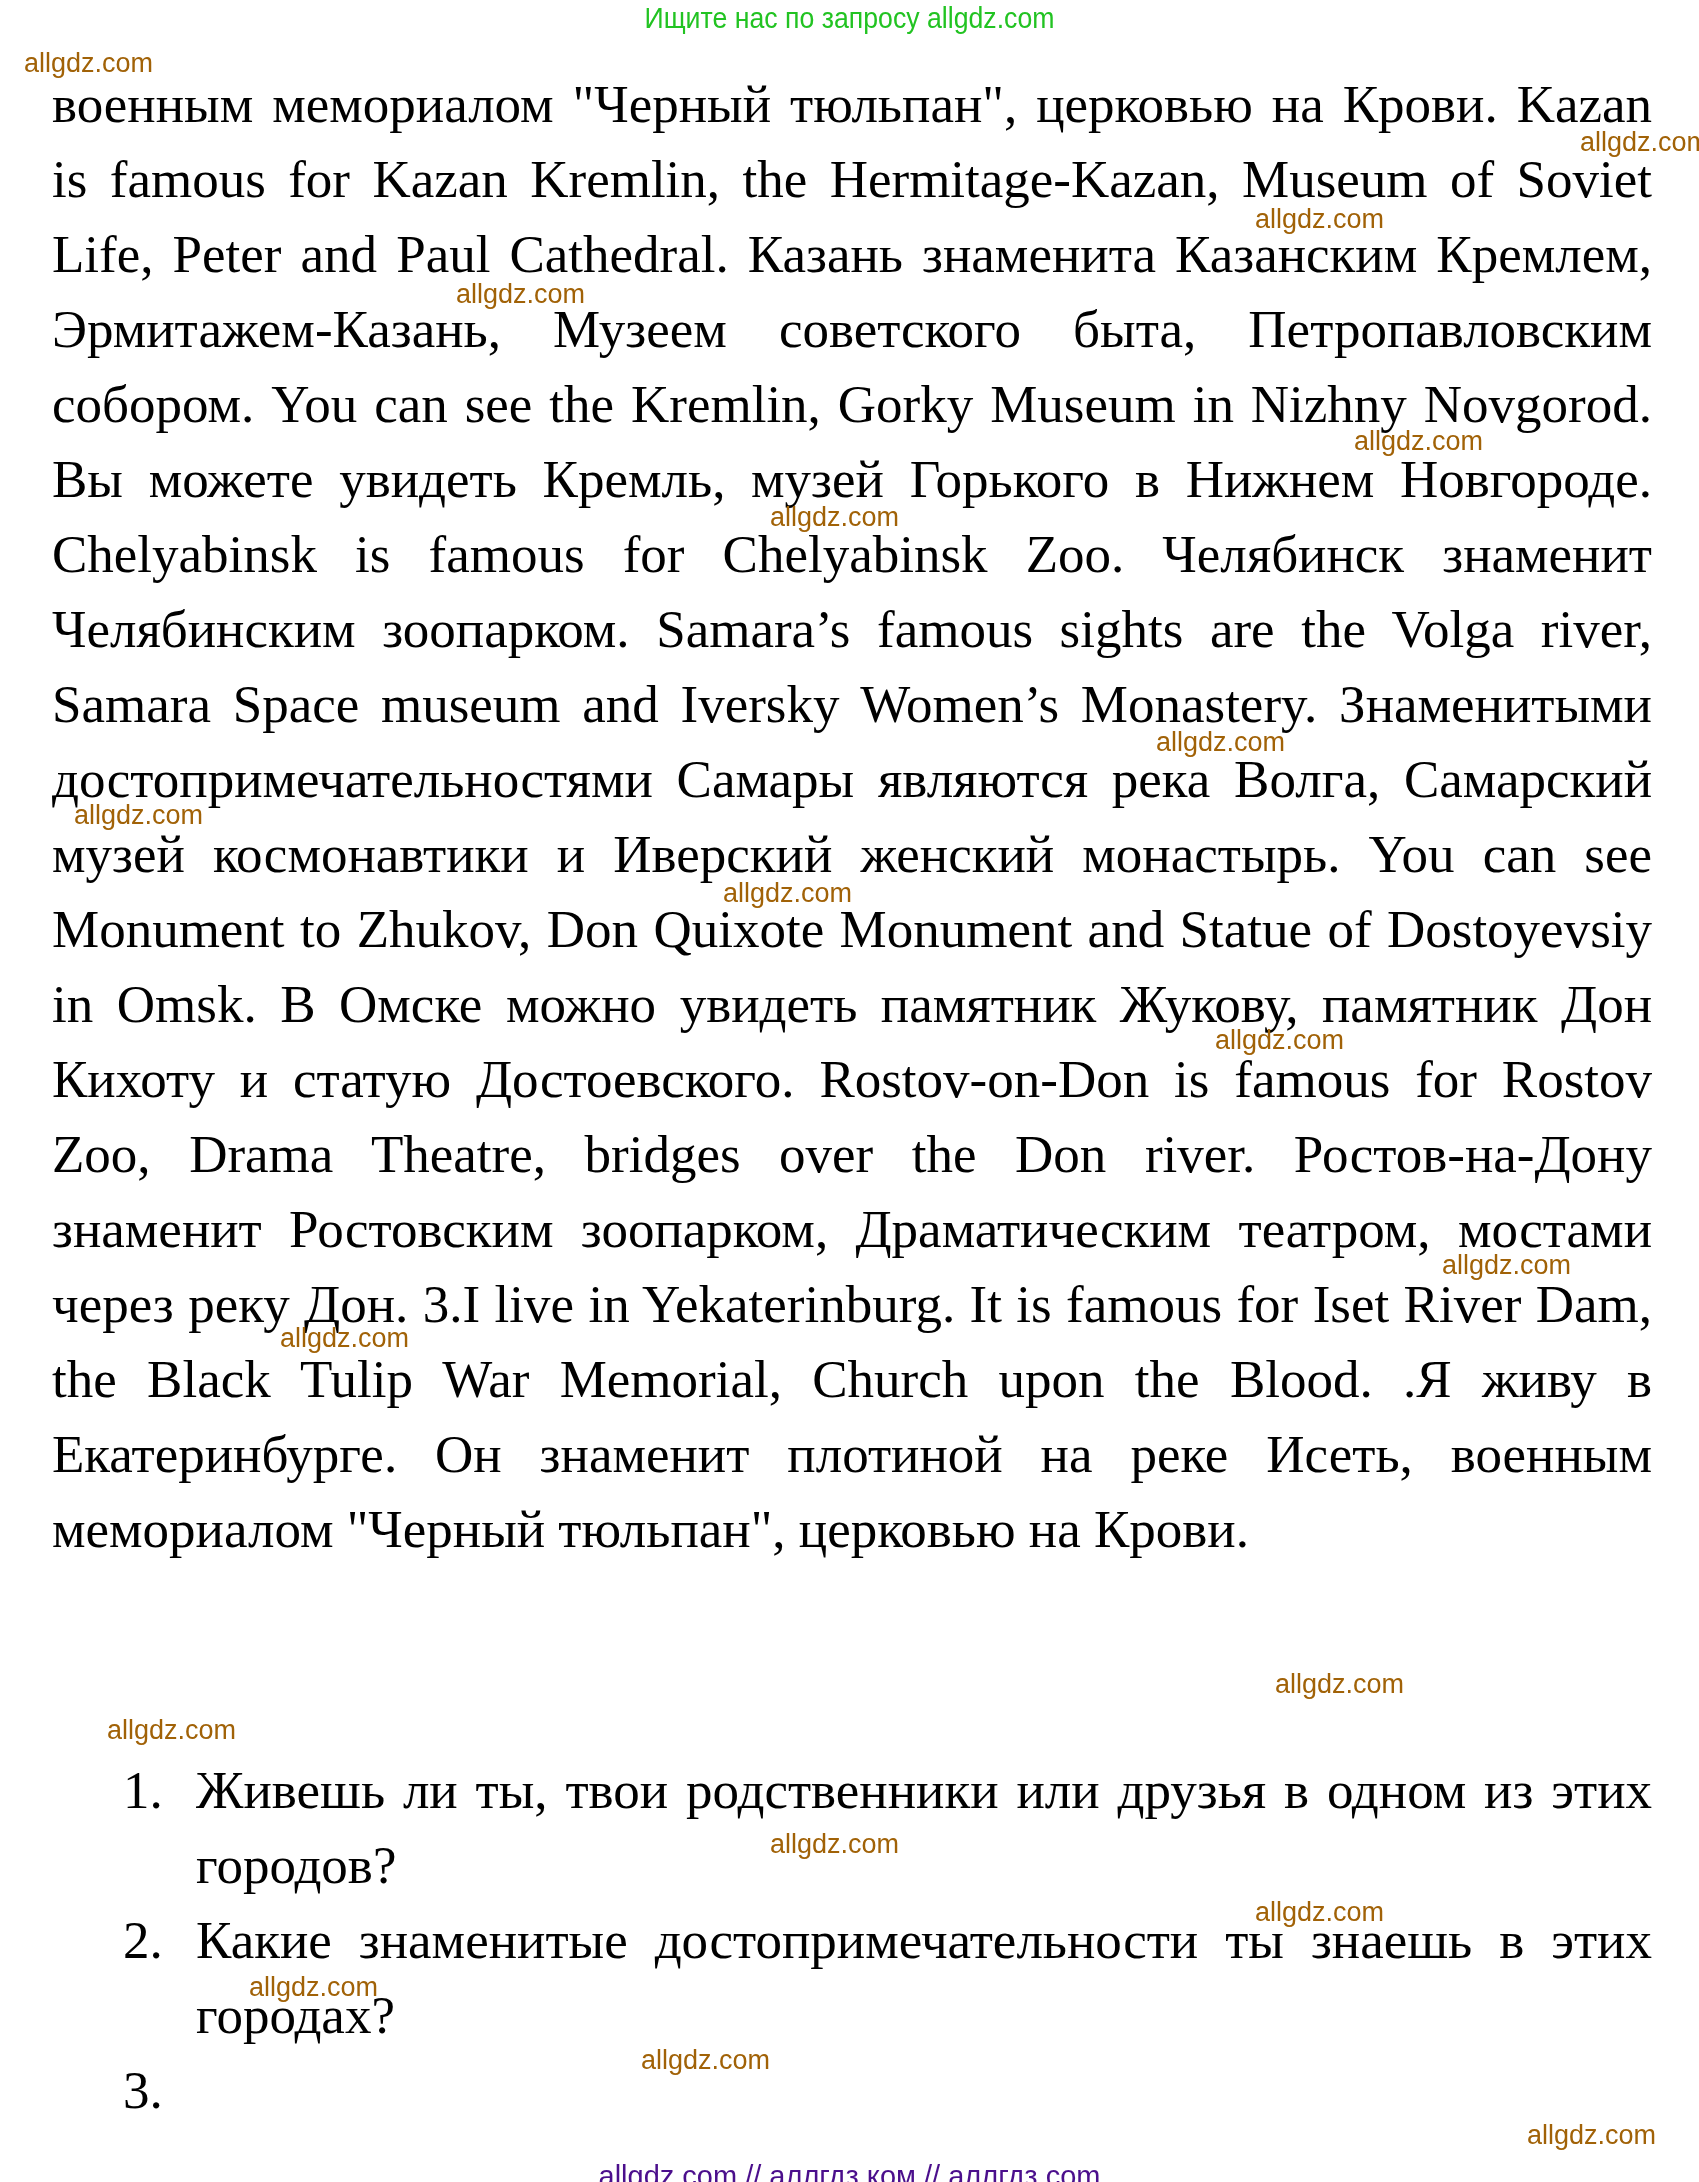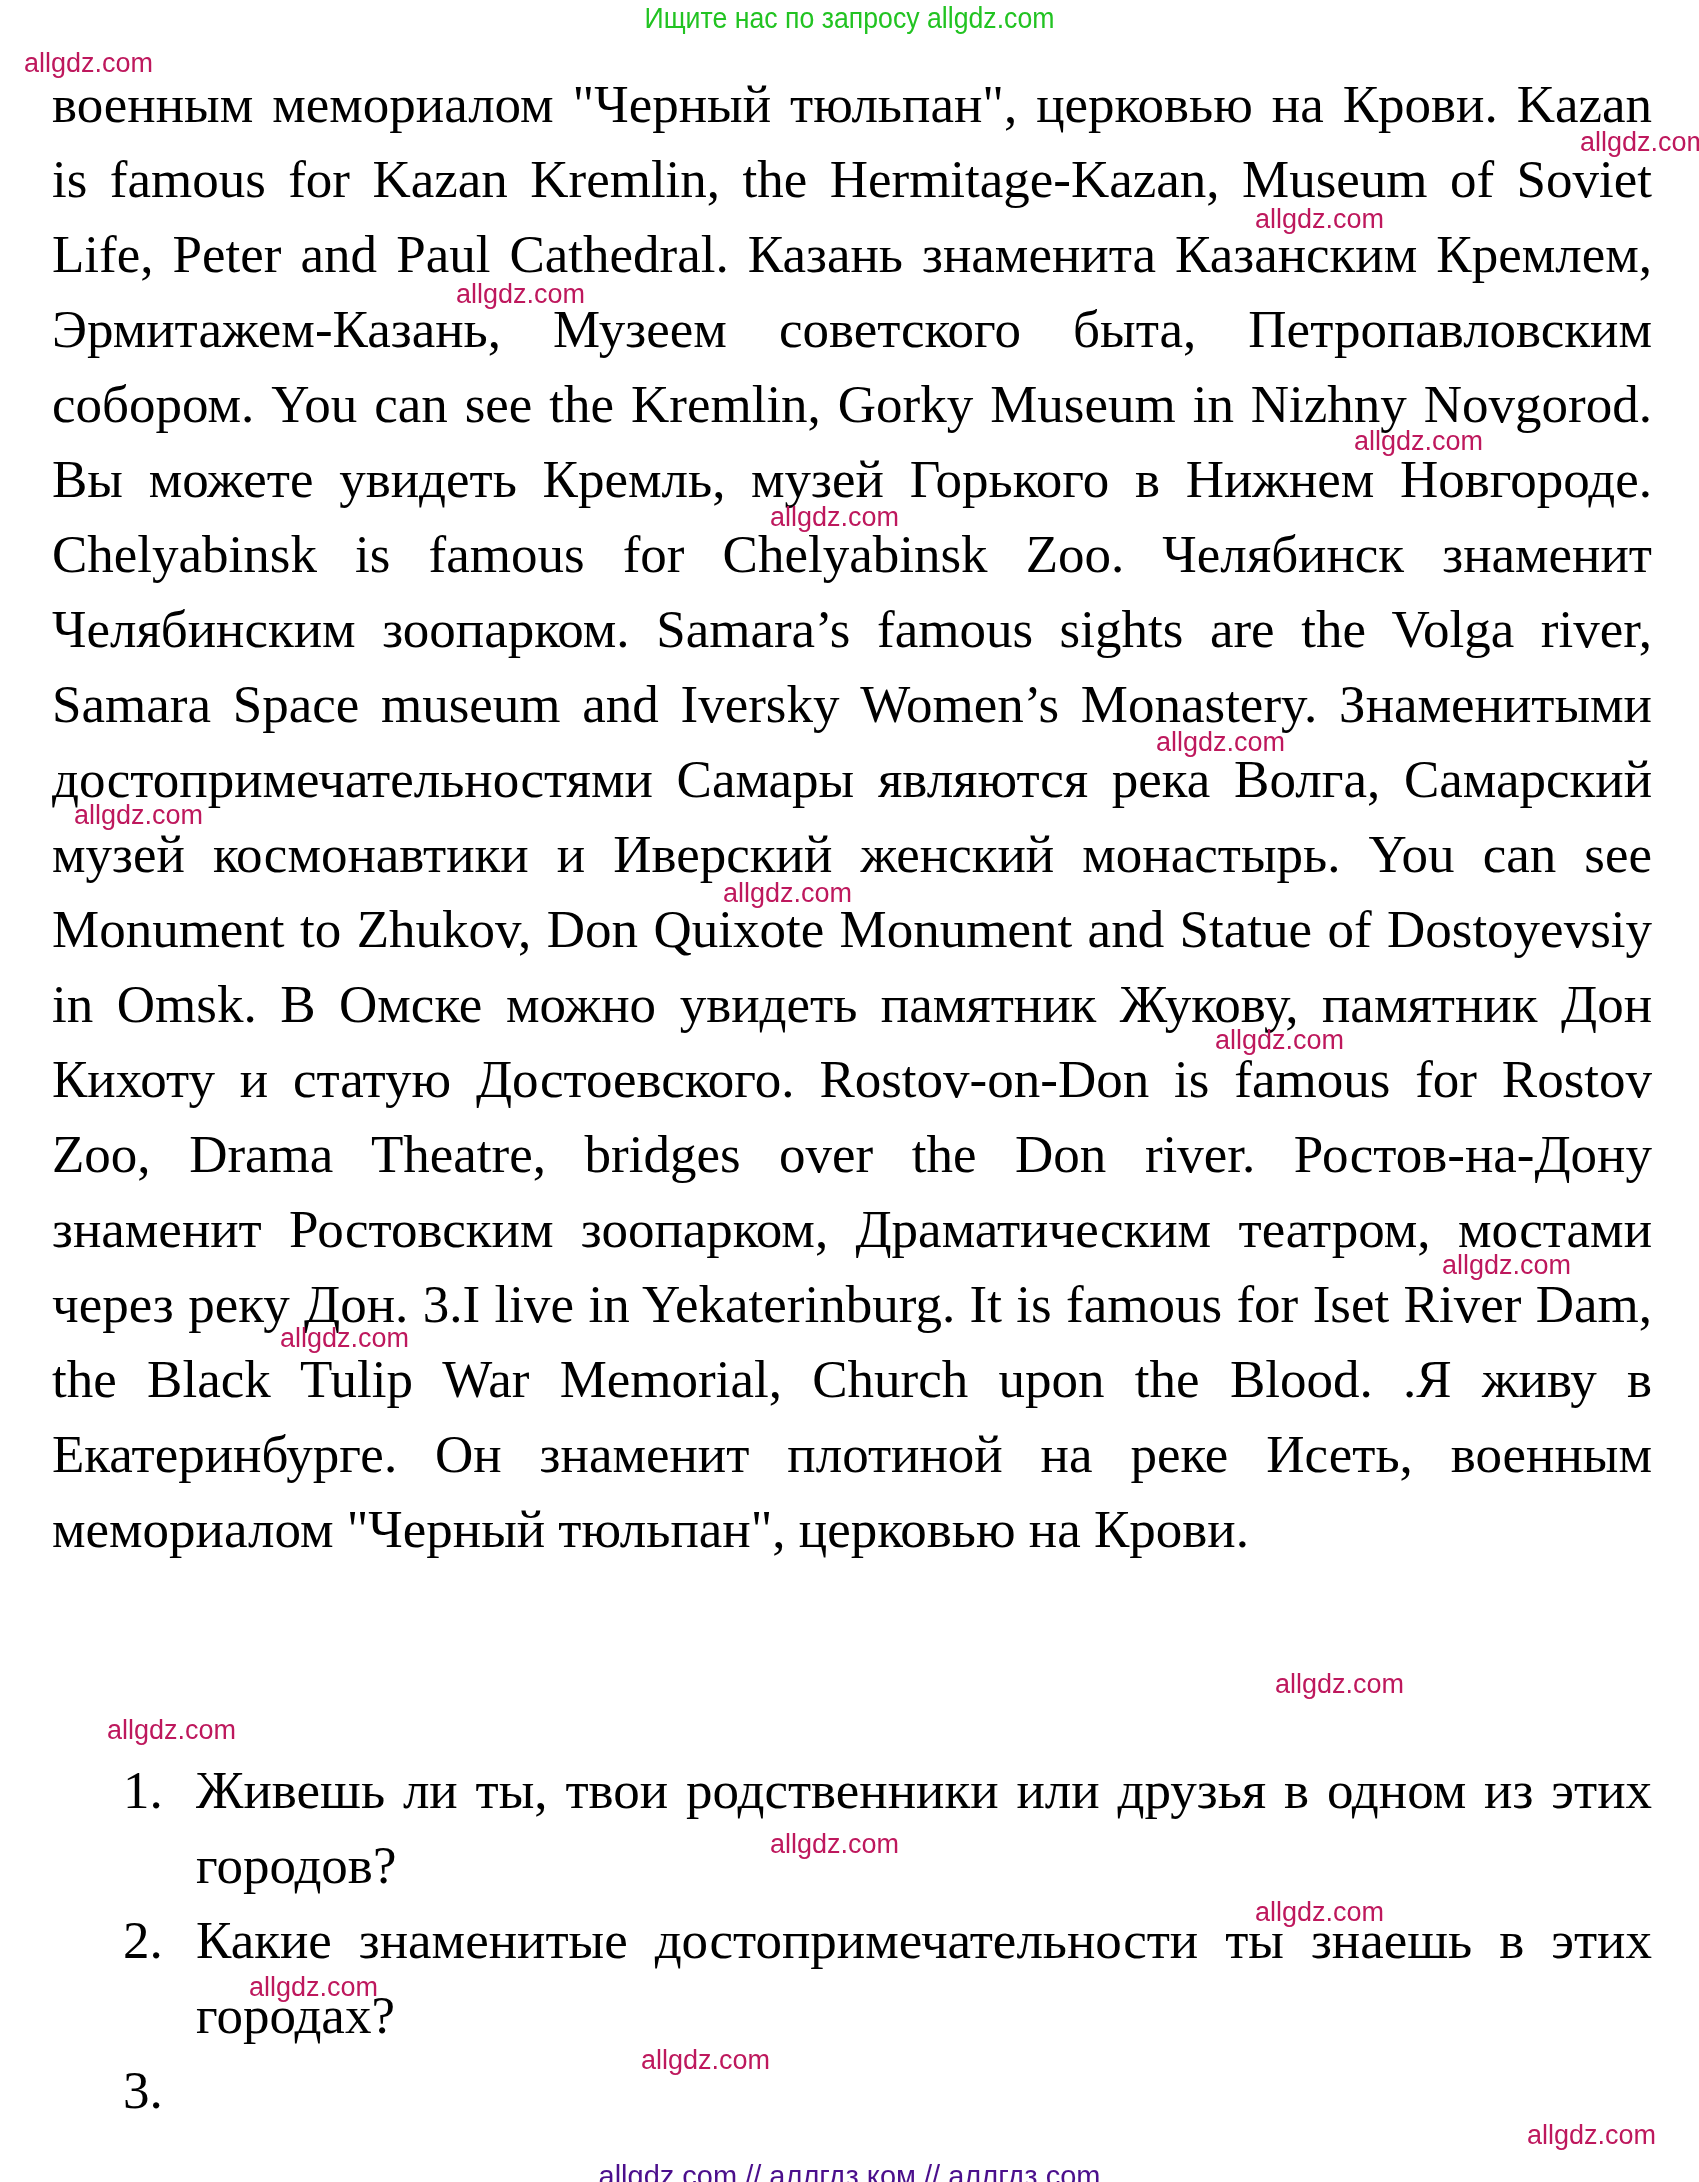--- a/index.html
+++ b/index.html
@@ -17,21 +17,21 @@
   .body-text p { margin: 0; }
   .qlist {
     position: absolute; left: 52px; top: 1753px; width: 1600px;
     font-family: "Liberation Serif", serif; font-size: 53px; line-height: 75px;
     color: #000; list-style: none; margin: 0; padding: 0;
   }
   .qlist li { position: relative; padding-left: 144px; margin-bottom: 0; text-align: justify; text-align-last: left; }
   .qlist li .num { position: absolute; left: 71px; top: 0; }
   .wm {
     position: absolute; font-family: "Liberation Sans", sans-serif; font-size: 27px;
-    color: #be185d; white-space: nowrap; line-height: 1;
+    color: #a16207; white-space: nowrap; line-height: 1;
   }
   .footer {
     position: absolute; left: 0; right: 0; top: 2162px; text-align: center;
     font-family: "Liberation Sans", sans-serif; font-size: 29px; color: #4b0f8c;
     line-height: 1;
   }
 </style>
 </head>
 <body>
 

